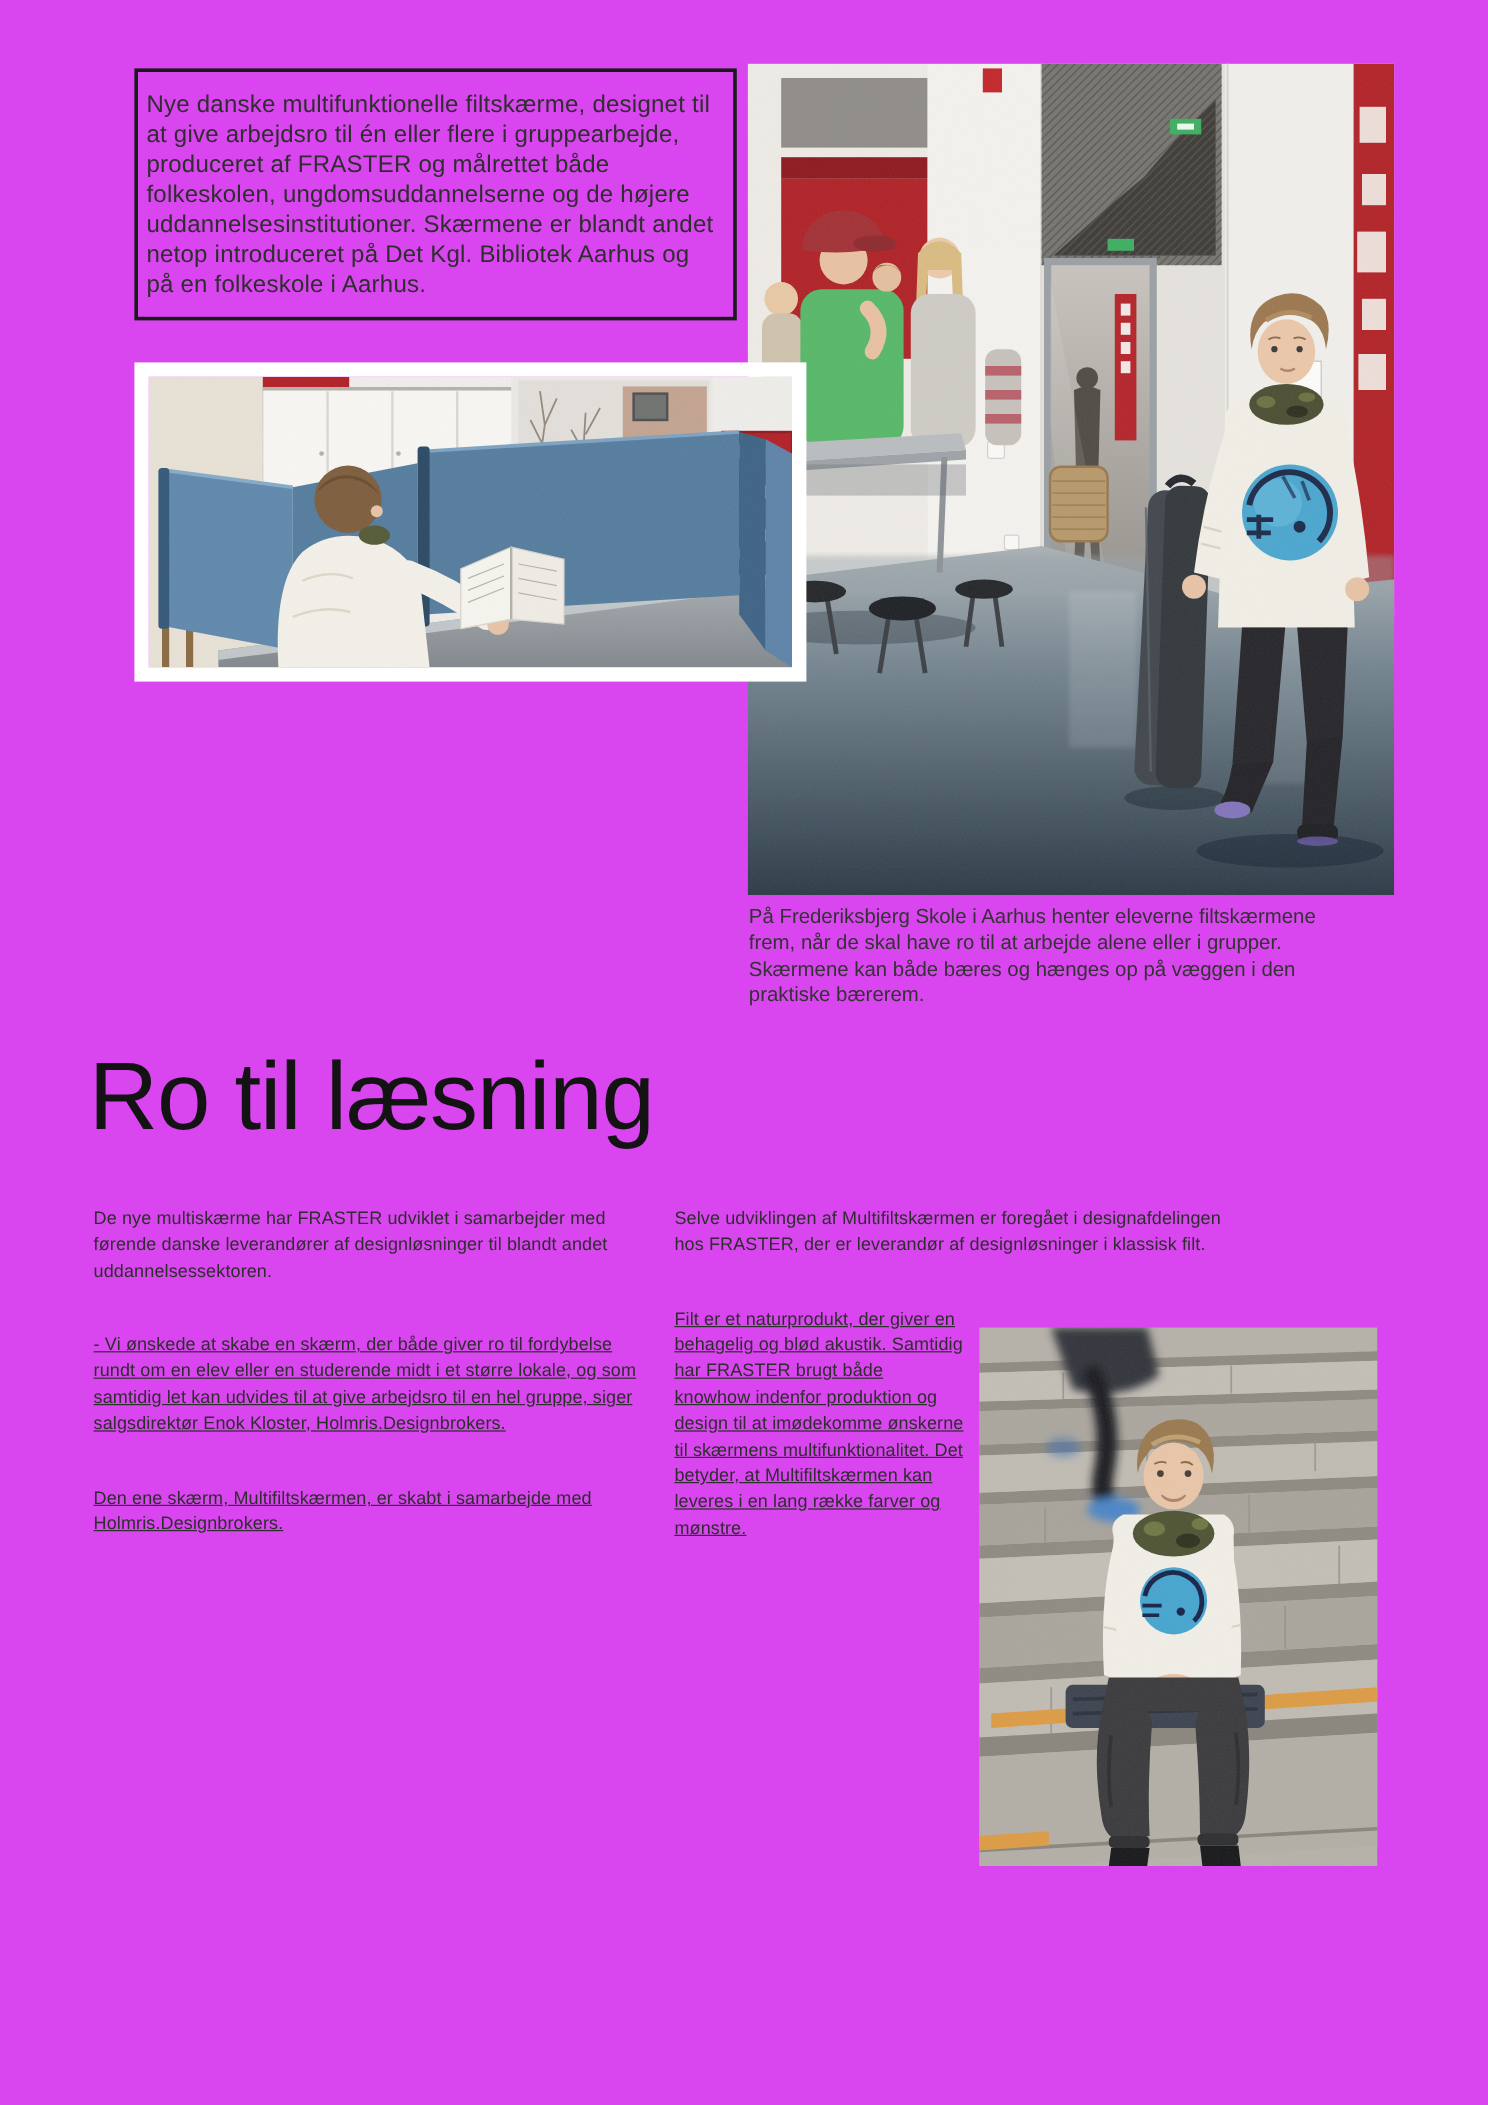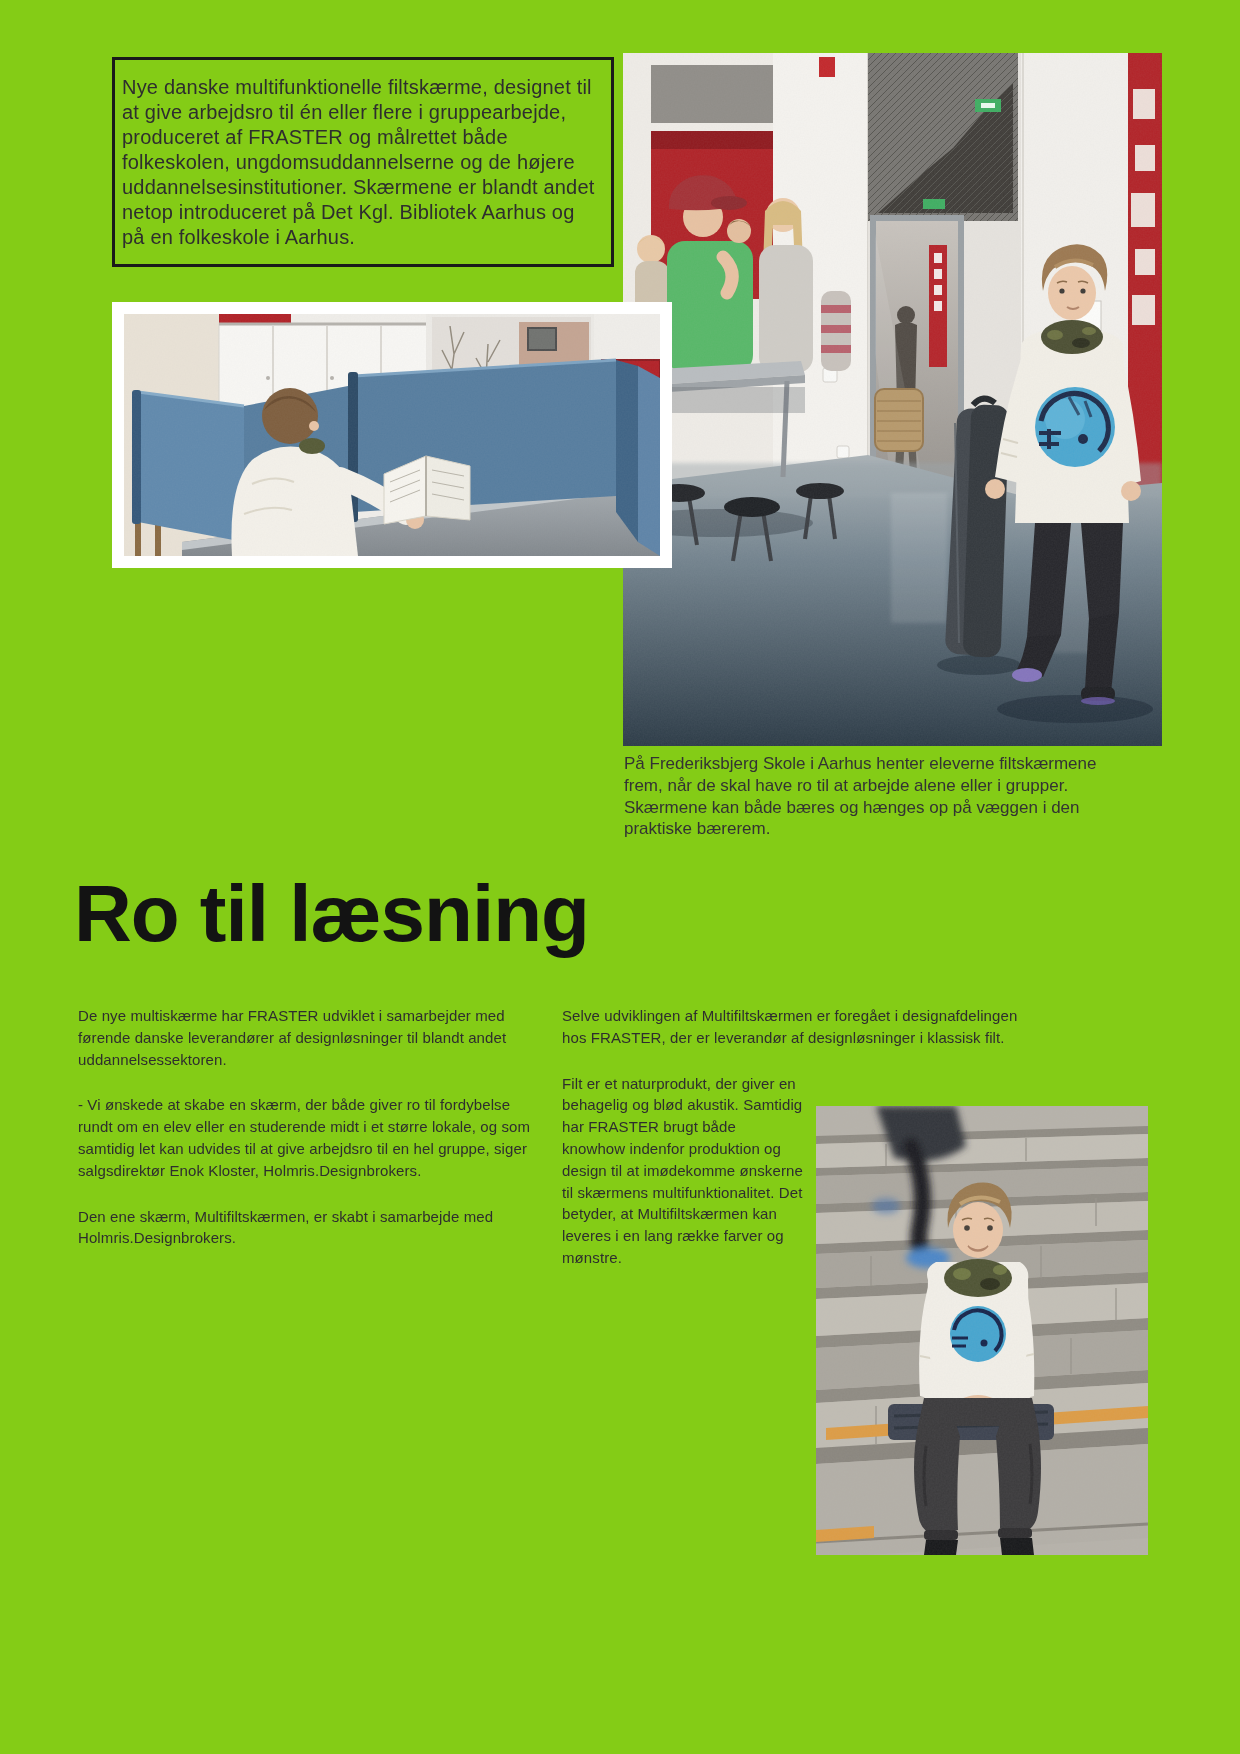--- a/index.html
+++ b/index.html
@@ -1,41 +1,41 @@
 <!DOCTYPE html>
 <html><head>
 <meta charset="utf-8">
 <style>
   html,body{margin:0;padding:0;background:#ffffff;}
   .page{
-    position:relative;width:1240px;height:1754px;background:#84cc16;overflow:hidden;
+    position:relative;width:1240px;height:1754px;background:#d946ef;overflow:hidden;
     font-family:"Liberation Sans","DejaVu Sans",sans-serif;color:#272727;
   }
   .intro-box{
     position:absolute;left:112px;top:57px;width:502px;height:210px;
     border:3px solid #1a1a1a;box-sizing:border-box;
     padding:15px 10px 0 7px;
     font-size:20px;line-height:25px;letter-spacing:0.2px;color:#2e2e2e;
   }
   .photo{position:absolute;overflow:hidden;}
   .photo svg{display:block;width:100%;height:100%;}
   .photo-hallway{left:623px;top:53px;width:539px;height:693px;}
   .photo-reading{left:112px;top:302px;width:536px;height:242px;border:12px solid #ffffff;}
   .photo-stairs{left:816px;top:1106px;width:332px;height:449px;}
   .caption{
     position:absolute;left:624px;top:753px;width:495px;
     font-size:17px;line-height:21.8px;color:#333333;
   }
   .headline{
     position:absolute;left:74px;top:872px;margin:0;
-    font-size:80px;line-height:1.06;font-weight:bold;letter-spacing:-1px;color:#131313;
+    font-size:80px;line-height:1.06;font-weight:normal;letter-spacing:-1px;color:#131313;
   }
   .col{position:absolute;top:1005px;font-size:15px;line-height:21.8px;letter-spacing:0.1px;color:#2e2e2e;}
   .col p{margin:0;}
-  .col p.gap{margin-top:24px;}
+  .col p.gap{margin-top:40px;text-decoration:underline;}
   .col-left{left:78px;width:458px;}
   .col-right{left:562px;width:462px;}
   .col-right p.narrow{width:241px;}
 </style>
 </head>
 <body>
 
 <div class="page">
 
   <div class="intro-box">

